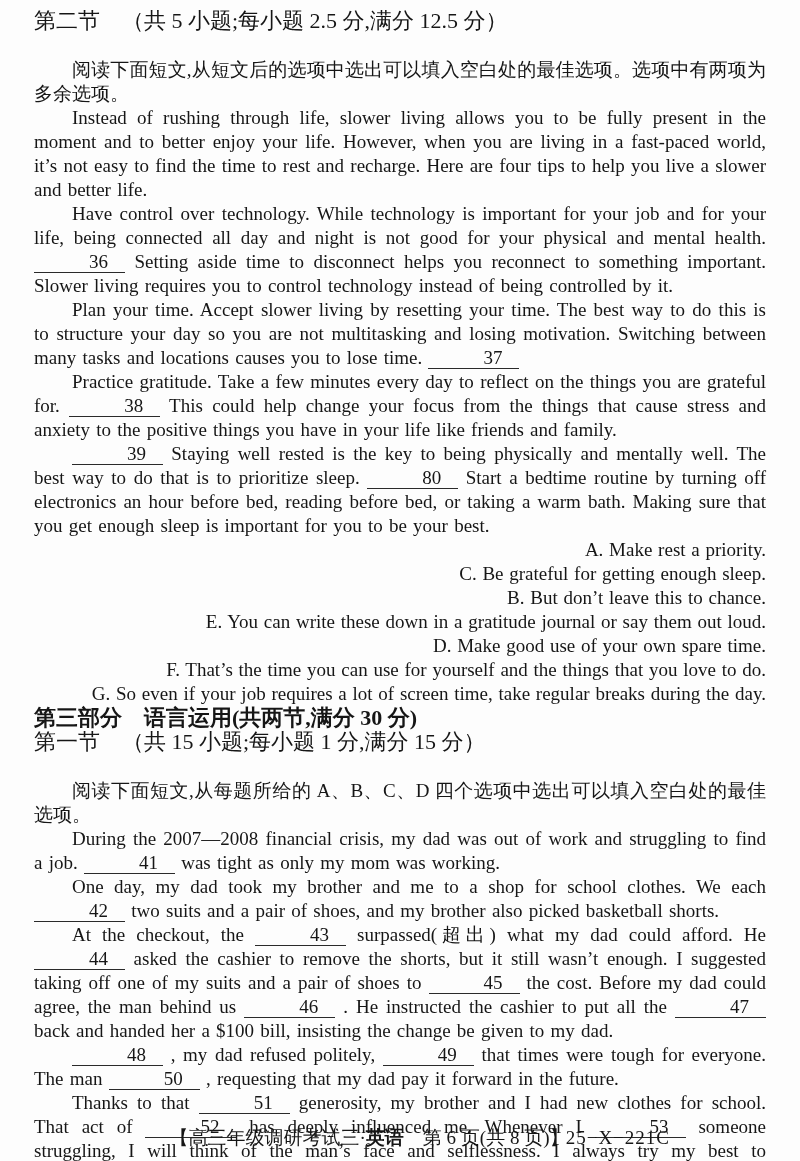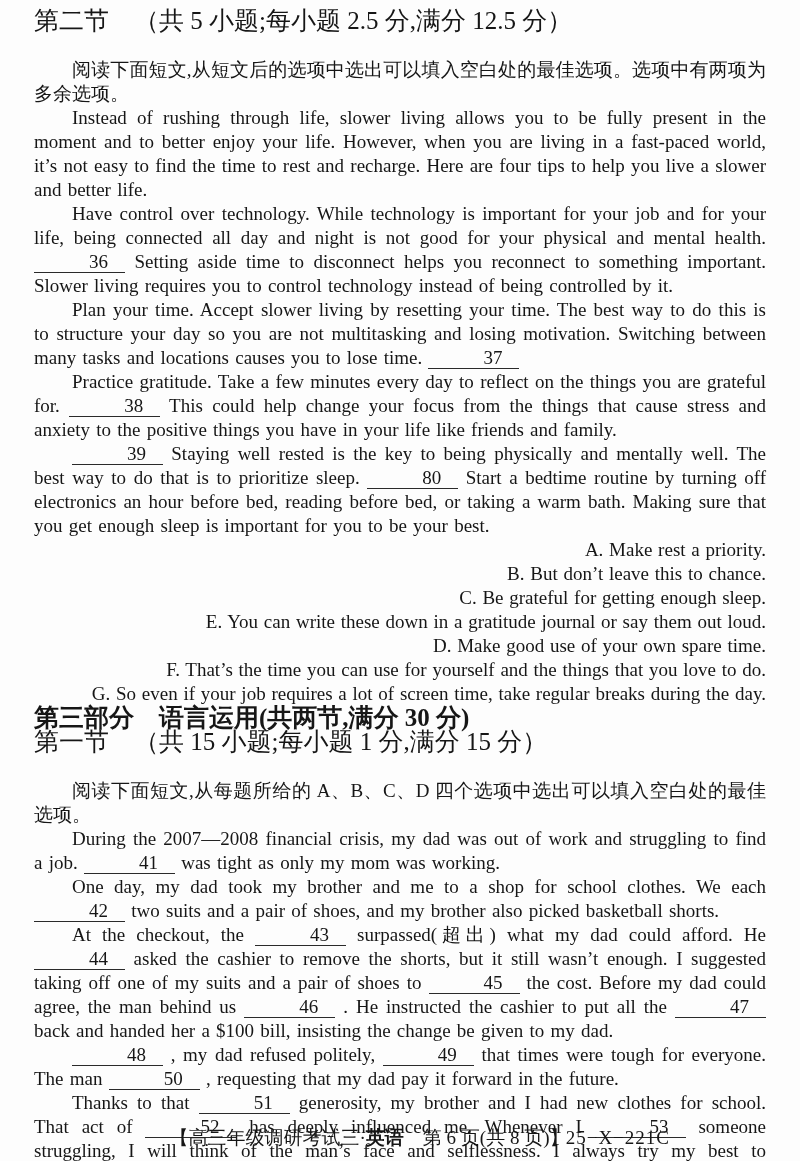--- a/index.html
+++ b/index.html
@@ -4,21 +4,21 @@
 <style>
   html,body{margin:0;padding:0;}
   body{
     width:800px;height:1161px;
     background:#fdfdfd;color:#161616;
     font-family:"Liberation Serif","DejaVu Serif",serif;
     position:relative;overflow:hidden;
   }
   .page{padding:9px 34px 0 34px;}
   p{margin:0;font-size:19px;line-height:24px;}
-  .heading{font-size:25px;line-height:24px;text-align:left;}
+  .heading{font-size:22px;line-height:24px;text-align:left;}
   .heading-bold{font-weight:bold;}
   .cn-para{text-align:justify;text-indent:38px;margin-top:25px;}
   .para{text-align:justify;text-indent:38px;word-spacing:1.5px;}
   .option{text-align:right;word-spacing:1px;}
   .blank{
     display:inline-block;
     padding:0 17px;
     text-align:center;
     border-bottom:1.6px solid #2a2a2a;
     line-height:21px;
@@ -45,22 +45,22 @@
   <div>
       <p class="para">Instead of rushing through life, slower living allows you to be fully present in the moment and to better enjoy your life.  However, when you are living in a fast-paced world, it’s not easy to find the time to rest and recharge.  Here are four tips to help you live a slower and better life.</p>
       <p class="para">Have control over technology.  While technology is important for your job and for your life, being connected all day and night is not good for your physical and mental health. <span class="blank">36</span> Setting aside time to disconnect helps you reconnect to something important.  Slower living requires you to control technology instead of being controlled by it.</p>
       <p class="para">Plan your time.  Accept slower living by resetting your time.  The best way to do this is to structure your day so you are not multitasking and losing motivation.  Switching between many tasks and locations causes you to lose time. <span class="blank">37</span></p>
       <p class="para">Practice gratitude.  Take a few minutes every day to reflect on the things you are grateful for. <span class="blank">38</span> This could help change your focus from the things that cause stress and anxiety to the positive things you have in your life like friends and family.</p>
       <p class="para"><span class="blank">39</span> Staying well rested is the key to being physically and mentally well.  The best way to do that is to prioritize sleep. <span class="blank">80</span> Start a bedtime routine by turning off electronics an hour before bed, reading before bed, or taking a warm bath.  Making sure that you get enough sleep is important for you to be your best.</p>
     </div>
 
   <div>
       <p class="option">A. Make rest a priority.</p>
+      <p class="option">C. Be grateful for getting enough sleep.</p>
       <p class="option">B. But don’t leave this to chance.</p>
-      <p class="option">C. Be grateful for getting enough sleep.</p>
       <p class="option">E. You can write these down in a gratitude journal or say them out loud.</p>
       <p class="option">D. Make good use of your own spare time.</p>
       <p class="option">F. That’s the time you can use for yourself and the things that you love to do.</p>
       <p class="option">G. So even if your job requires a lot of screen time, take regular breaks during the day.</p>
     </div>
 
   <p class="heading heading-bold">第三部分　语言运用(共两节,满分 30 分)</p>
   <p class="heading">第一节　（共 15 小题;每小题 1 分,满分 15 分）</p>
   <p class="cn-para">阅读下面短文,从每题所给的 A、B、C、D 四个选项中选出可以填入空白处的最佳选项。</p>
 

